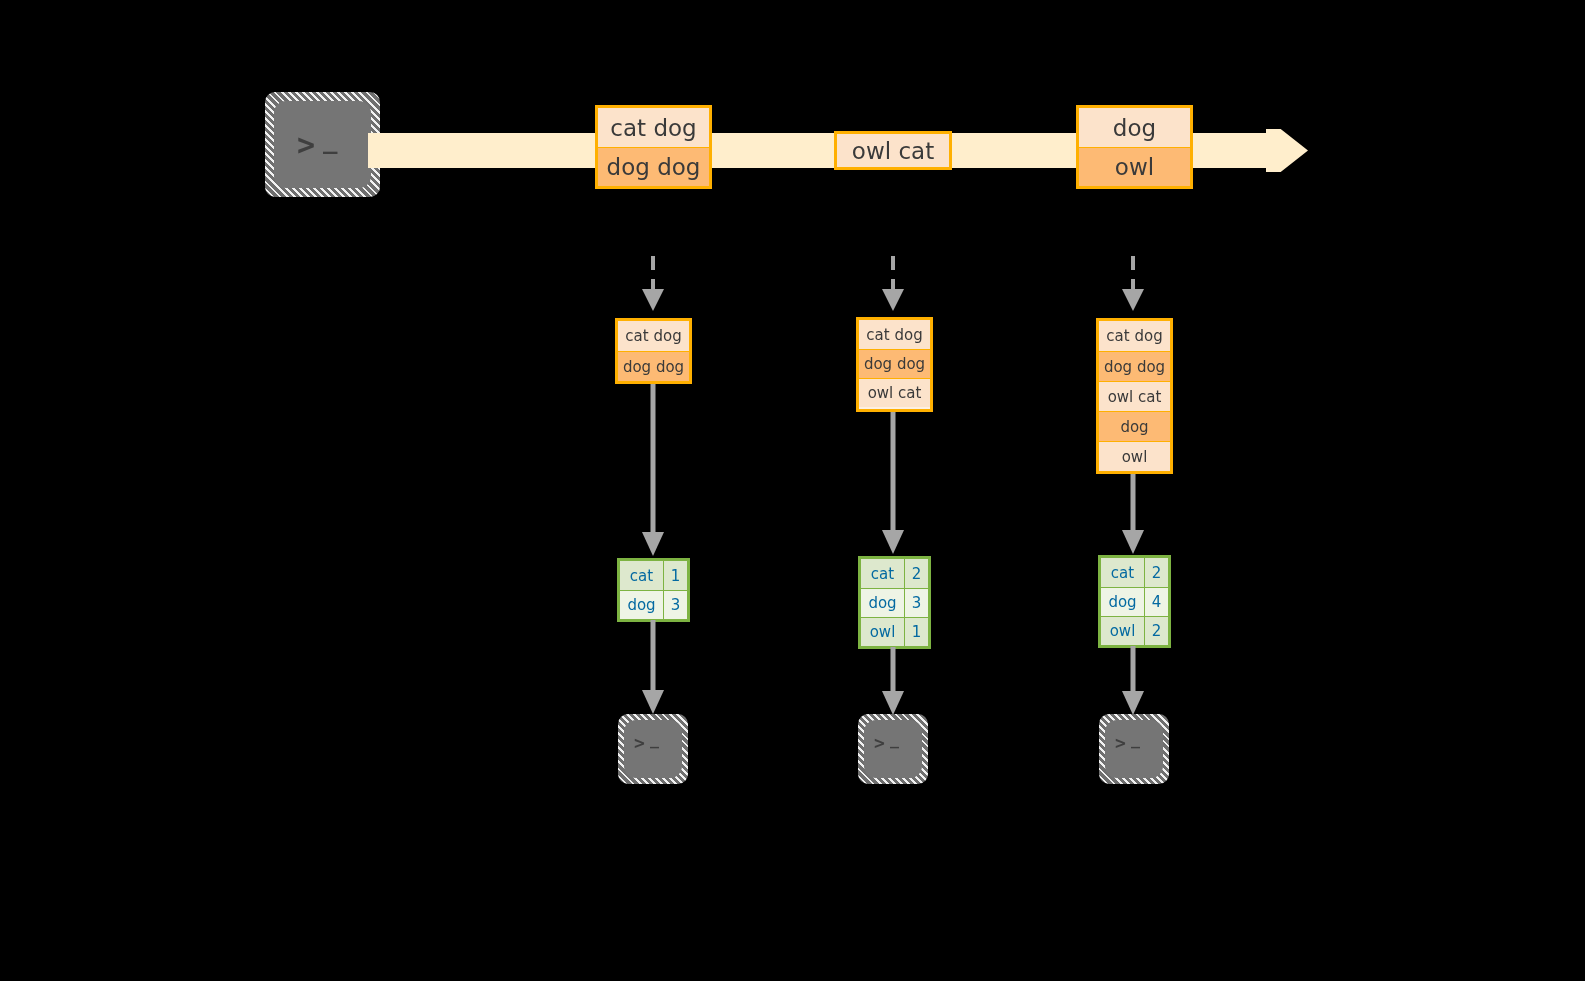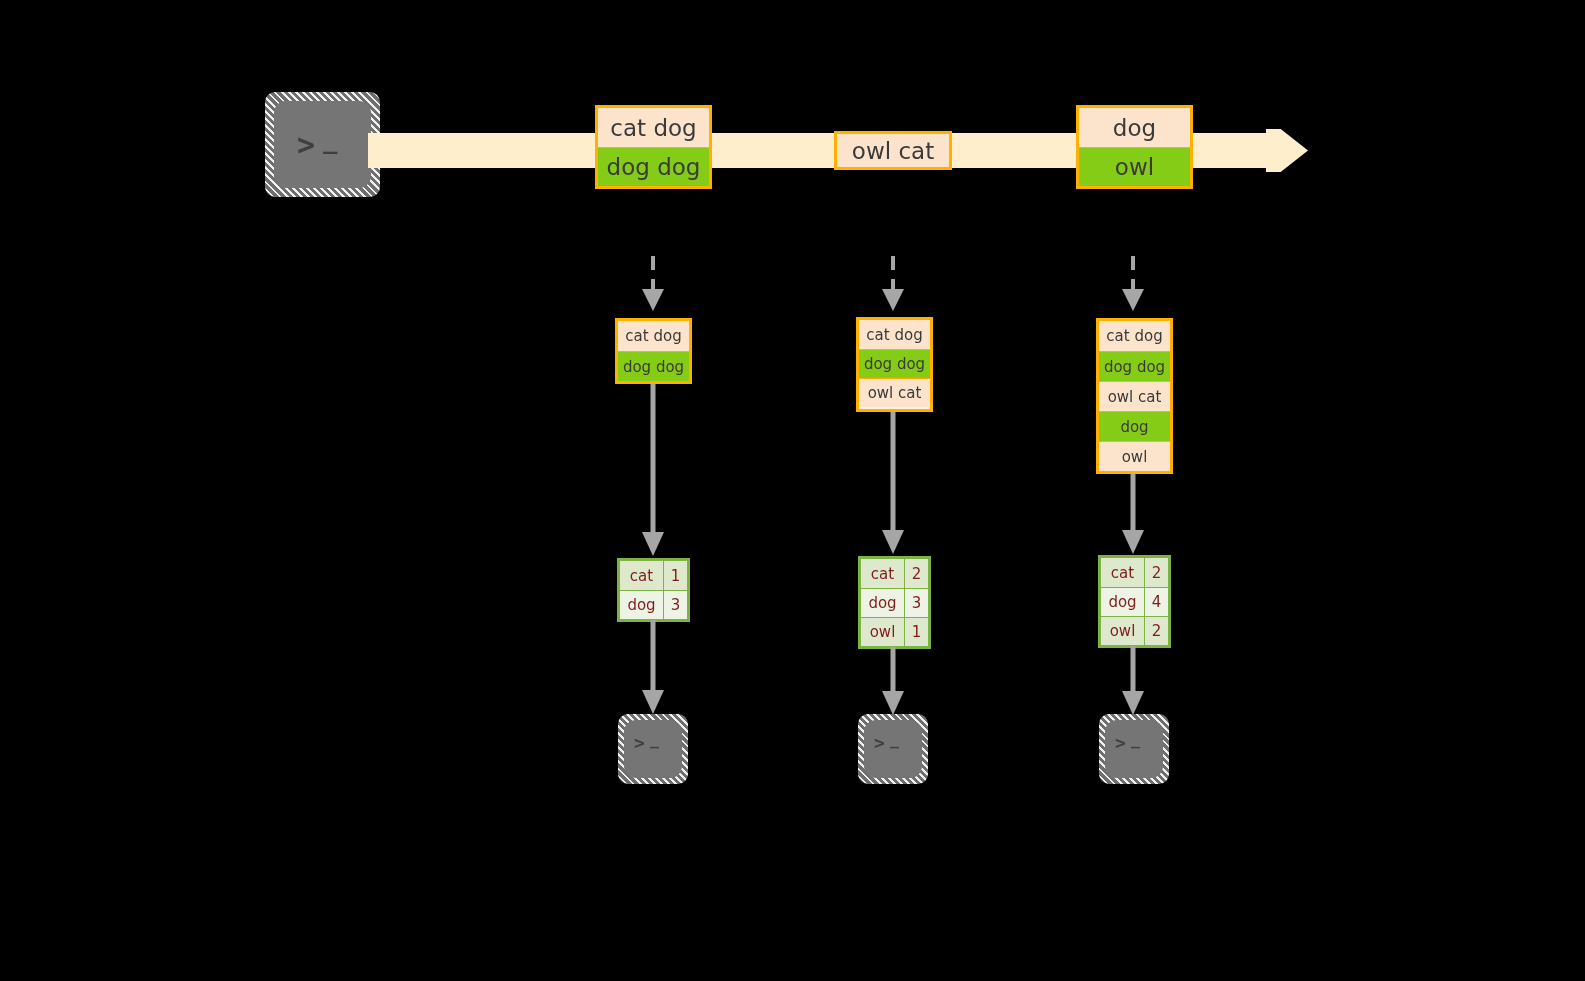--- a/index.html
+++ b/index.html
@@ -68,41 +68,41 @@
     box-sizing: border-box;
     display: flex;
     align-items: center;
     justify-content: center;
     color: #3a3a3a;
     white-space: nowrap;
     border-top: 1px solid #ffb000;
   }
   .rec-row:first-child { border-top: none; }
   .rec-row.shade-a { background: #fce3cb; }
-  .rec-row.shade-b { background: #84cc16; }
+  .rec-row.shade-b { background: #fdba74; }
 
   
   .res-table {
     position: absolute;
     box-sizing: border-box;
     border: 3px solid #7db342;
     background: #eef4e4;
   }
   .res-row {
     display: flex;
     box-sizing: border-box;
     border-top: 1px solid #7db342;
   }
   .res-row:first-child { border-top: none; }
   .res-cell {
     box-sizing: border-box;
     display: flex;
     align-items: center;
     justify-content: center;
-    color: #7f1d1d;
+    color: #0369a1;
     white-space: nowrap;
   }
   .res-cell.key { border-right: 1px solid #7db342; }
   .res-row.shade-a .res-cell { background: #dde8cd; }
   .res-row.shade-b .res-cell { background: #eef4e5; }
 
   
   .conn { position: absolute; }
 
   

